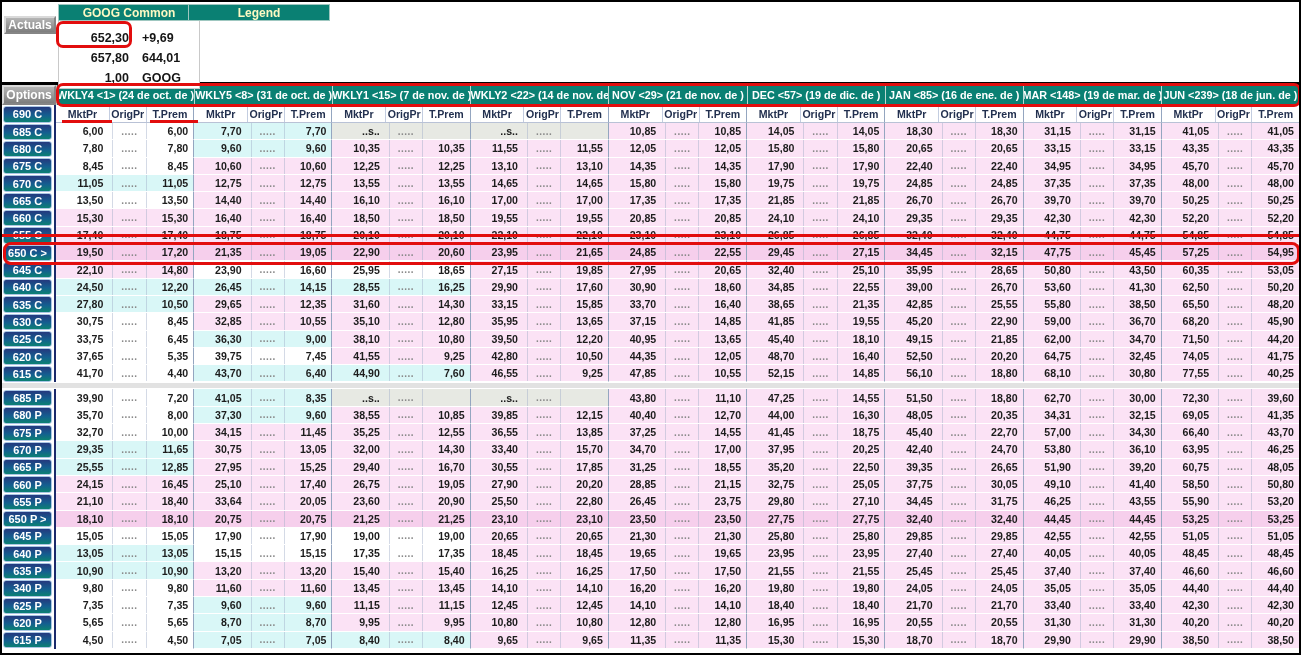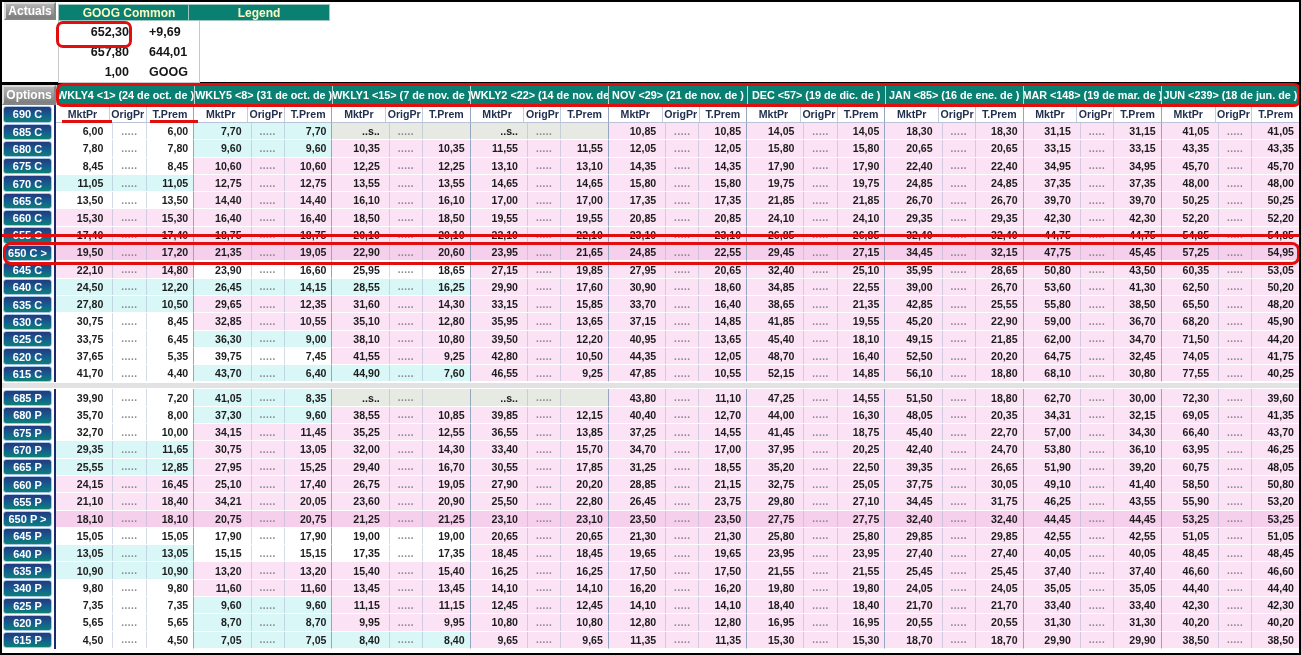--- a/index.html
+++ b/index.html
@@ -8,31 +8,31 @@
     border:2px solid #000;background:#fff;overflow:hidden;
     font-family:"Liberation Sans",sans-serif;-webkit-font-smoothing:antialiased;
   }
   
   .top{position:relative;height:80px;border-bottom:3px solid #000;background:#fff;}
   .gbtn{
     background:linear-gradient(180deg,#b5b5b5,#7d7d7d);
     border:2px outset #d9d9d9;color:#fff;font-weight:bold;font-size:12px;
     display:flex;align-items:center;justify-content:center;box-sizing:border-box;
   }
-  .actuals-btn{position:absolute;left:2px;top:0;width:52px;height:18px;}
+  .actuals-btn{position:absolute;left:2px;top:14px;width:52px;height:18px;}
   .panel{position:absolute;top:2px;}
   .teal-hdr{
     background:#0a8073;color:#fef9c3;font-weight:bold;font-size:12px;height:17px;
     display:flex;align-items:center;justify-content:center;border:1px solid #9fc7c0;box-sizing:border-box;
   }
   .goog-panel{left:56px;width:142px;}
-  .goog-body{background:#fff;border:1px solid #c9c9c9;border-top:none;box-sizing:border-box;padding-top:1px;}
+  .goog-body{background:#fff;border:1px solid #c9c9c9;border-top:none;box-sizing:border-box;padding-top:7px;}
   .goog-row{display:flex;height:20px;align-items:center;font-size:12.5px;font-weight:bold;color:#151515;}
   .goog-row .a{width:70px;text-align:right;}
-  .goog-row .b{margin-left:20px;}
+  .goog-row .b{margin-left:13px;}
   .legend-panel{left:186px;width:142px;}
   .legend-grid{
     display:grid;grid-template-columns:repeat(3,1fr);grid-auto-rows:19px;gap:1px;
     background:#fff;border:1px solid #c9c9c9;border-top:none;padding:1px;box-sizing:border-box;
   }
   .legend-cell{
     background:#dbdbf3;color:#14142c;font-size:11.5px;
     display:flex;align-items:center;justify-content:center;
   }
   
@@ -1229,21 +1229,21 @@
       <div class="trow">
         <div class="strike-cell">
           <div class="strike-btn">655 P</div>
         </div>
         <div class="grp bg-p">
           <div class="cm">21,10</div>
           <div class="co">.....</div>
           <div class="ct">18,40</div>
         </div>
         <div class="grp bg-p">
-          <div class="cm">34,21</div>
+          <div class="cm">33,64</div>
           <div class="co">.....</div>
           <div class="ct">20,05</div>
         </div>
         <div class="grp bg-p">
           <div class="cm">23,60</div>
           <div class="co">.....</div>
           <div class="ct">20,90</div>
         </div>
         <div class="grp bg-p">
           <div class="cm">25,50</div>

